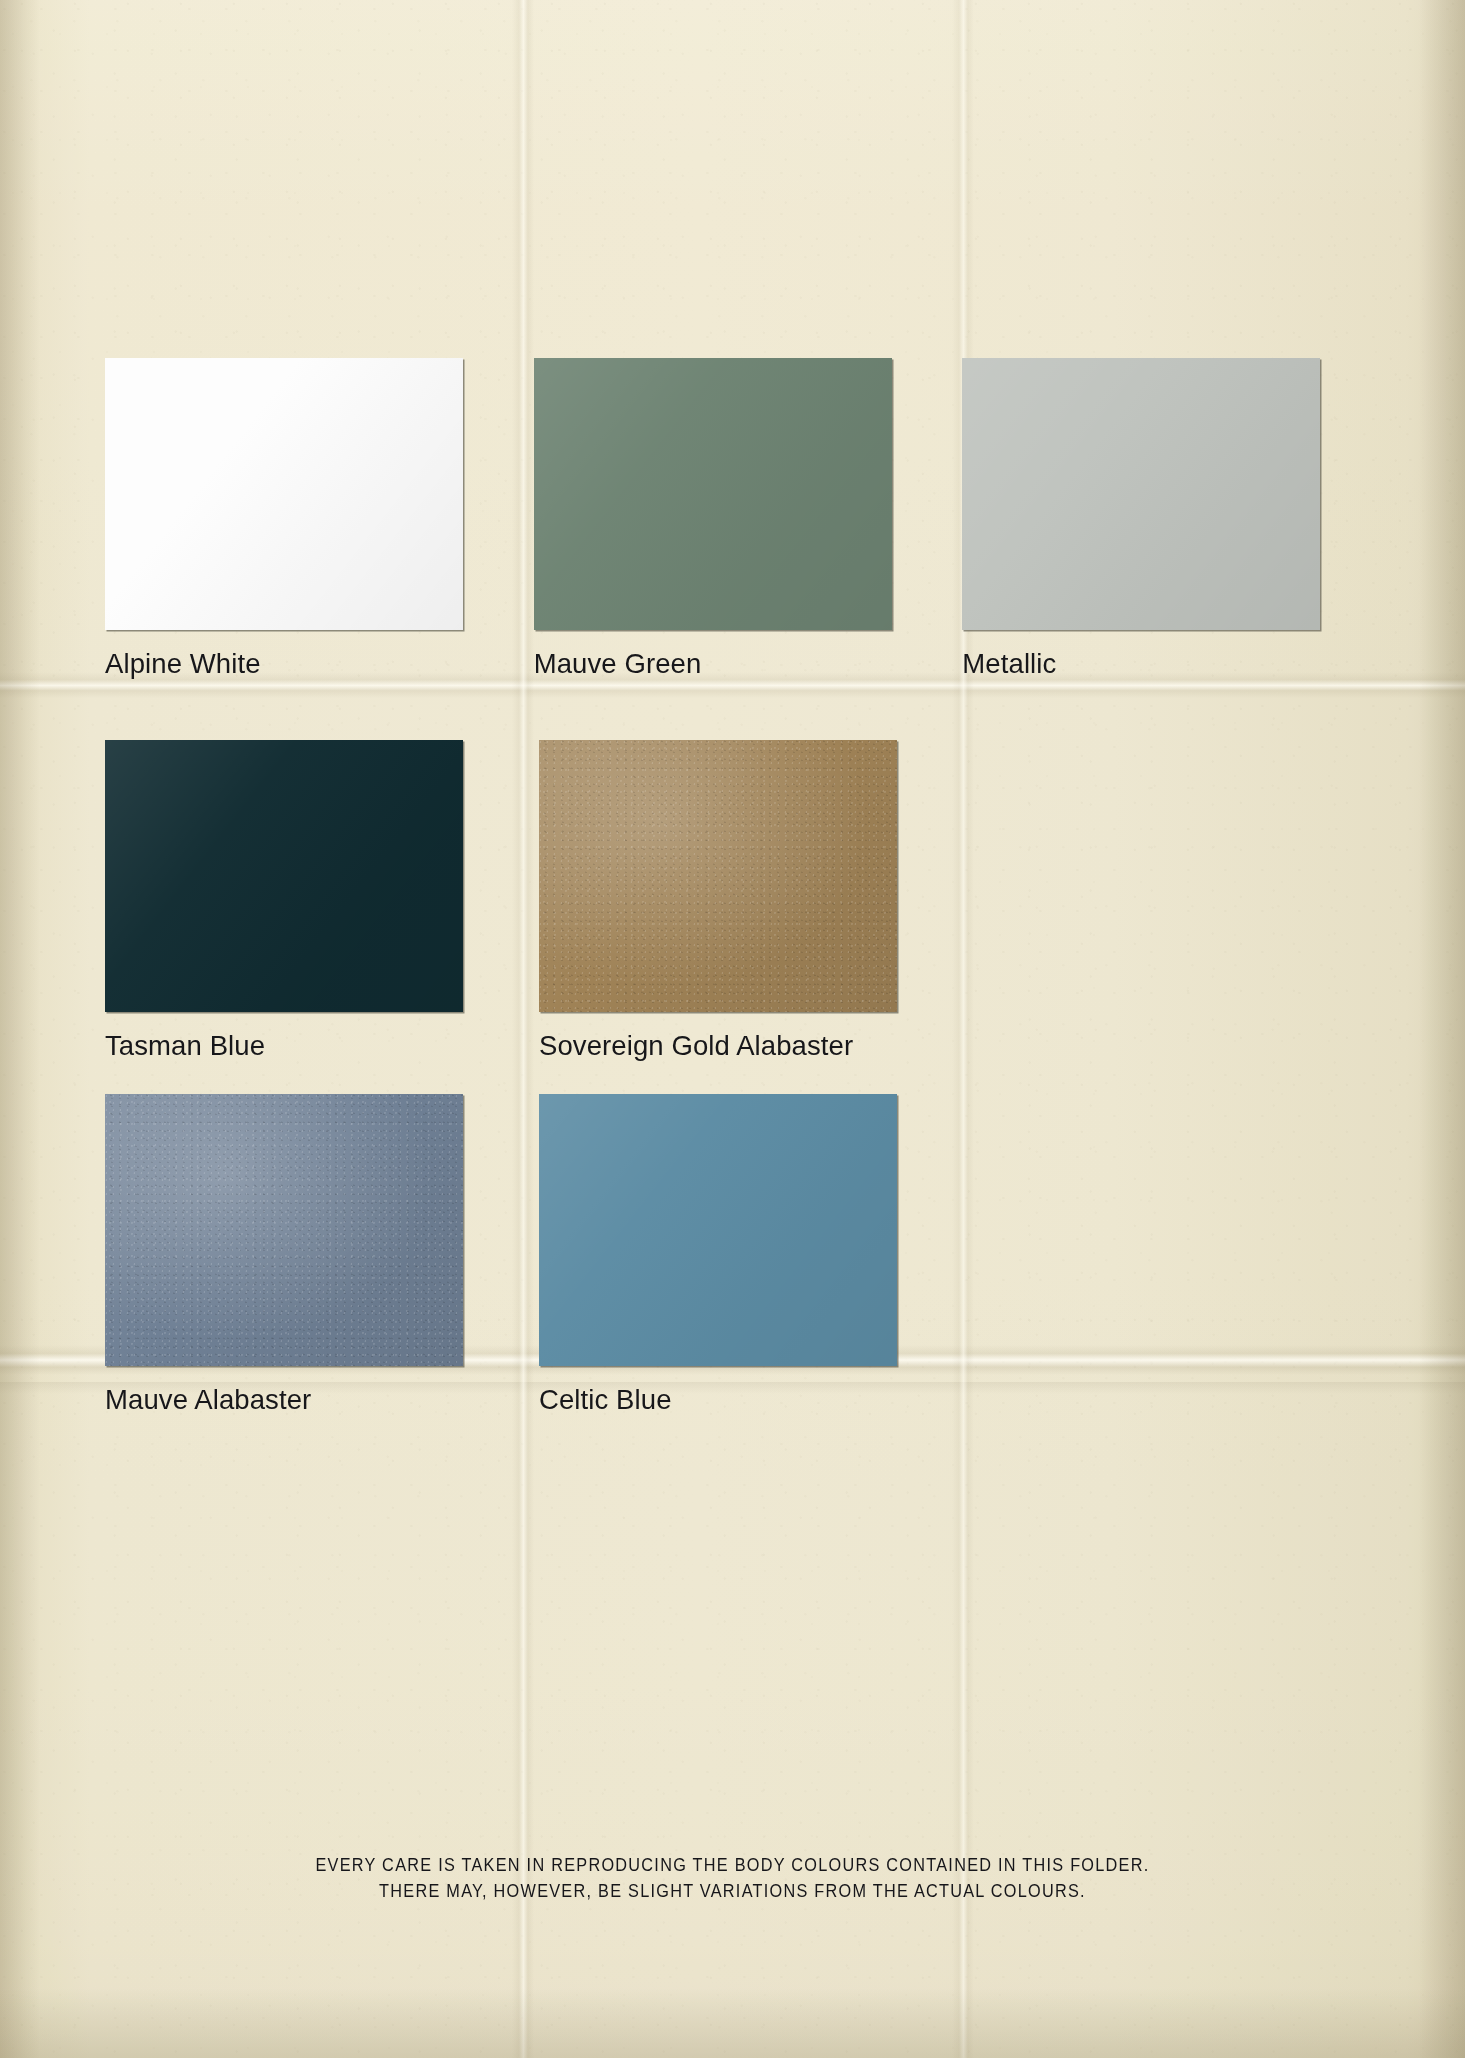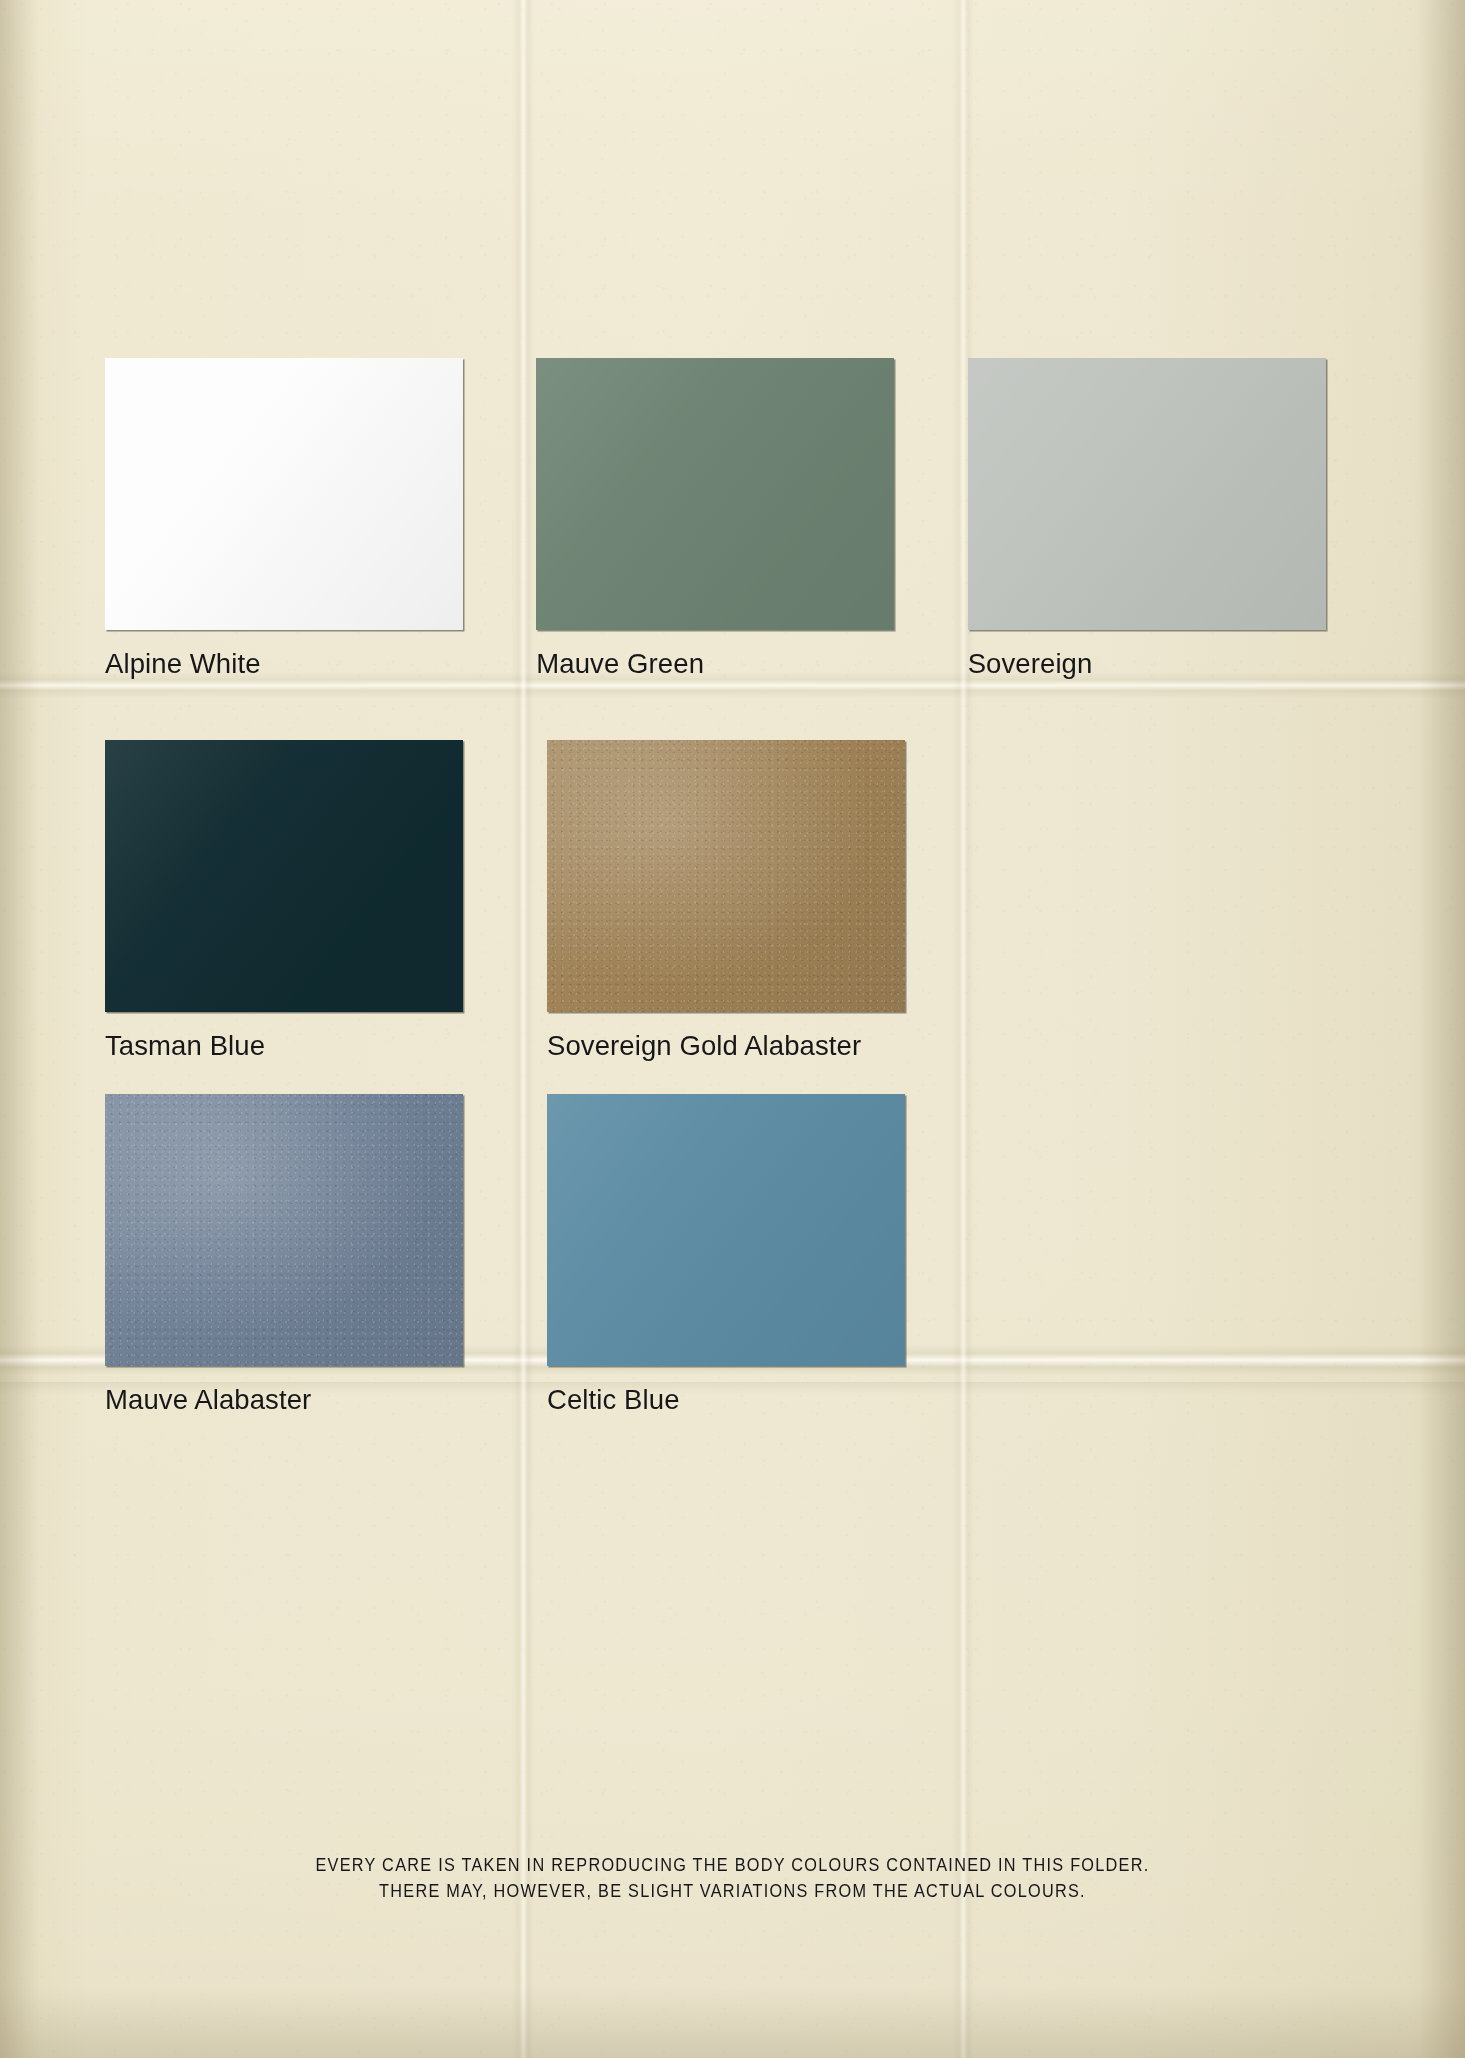--- a/index.html
+++ b/index.html
@@ -106,21 +106,21 @@
 
   
   #swatch-grid {
     position: absolute;
     left: 105px;
     top: 358px;
     width: 1278px;
   }
   .swatch-row {
     display: flex;
-    gap: 16px;
+    gap: 8px;
   }
   .swatch-cell {
     width: 426px;
     box-sizing: border-box;
   }
   .swatch-chip {
     width: 358px;
     height: 272px;
     box-shadow: 1.5px 1.5px 0 rgba(60,58,48,.55);
     position: relative;
@@ -204,21 +204,21 @@
       <div class="swatch-cell">
         <div class="swatch-chip" style="background-color: rgb(109, 131, 114);">
           <div class="sheen"></div>
         </div>
         <div class="swatch-label">Mauve Green</div>
       </div>
       <div class="swatch-cell">
         <div class="swatch-chip" style="background-color: rgb(191, 195, 190);">
           <div class="sheen"></div>
         </div>
-        <div class="swatch-label">Sovereign</div>
+        <div class="swatch-label">Metallic</div>
       </div>
     </div>
 
     <div class="row-gap-1"></div>
 
     <div class="swatch-row">
       <div class="swatch-cell">
         <div class="swatch-chip" style="background-color: rgb(16, 43, 49);">
           <div class="sheen"></div>
         </div>

